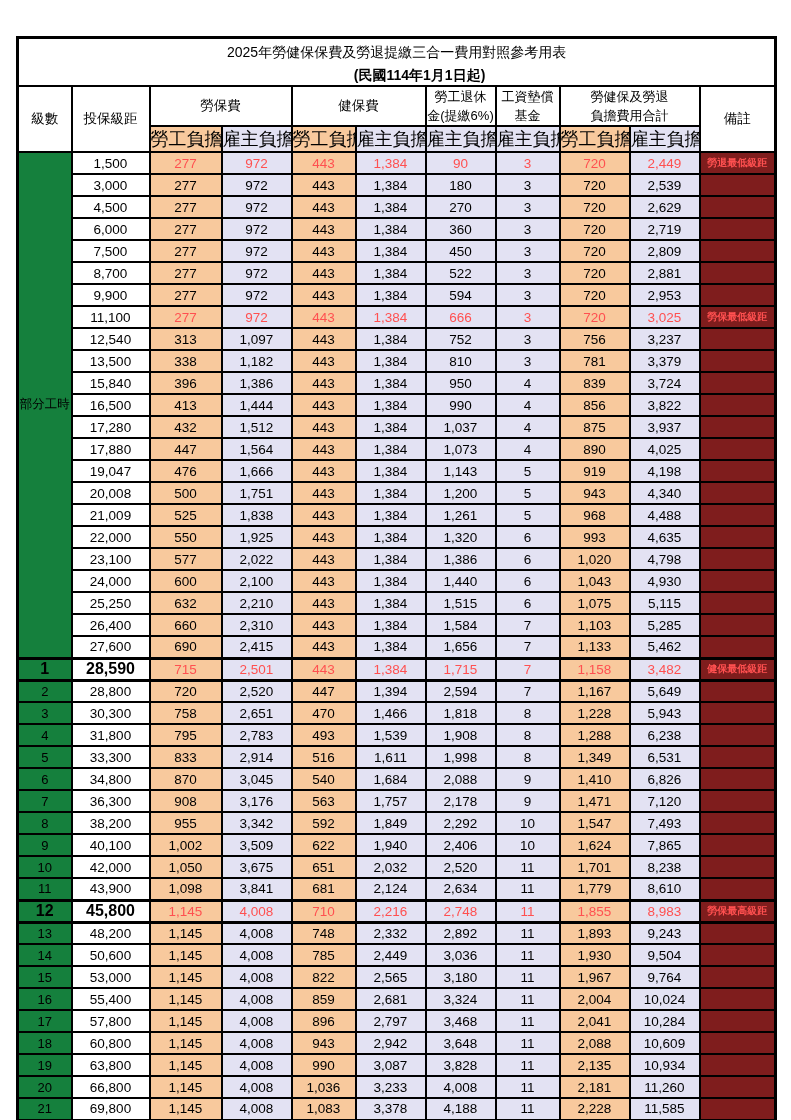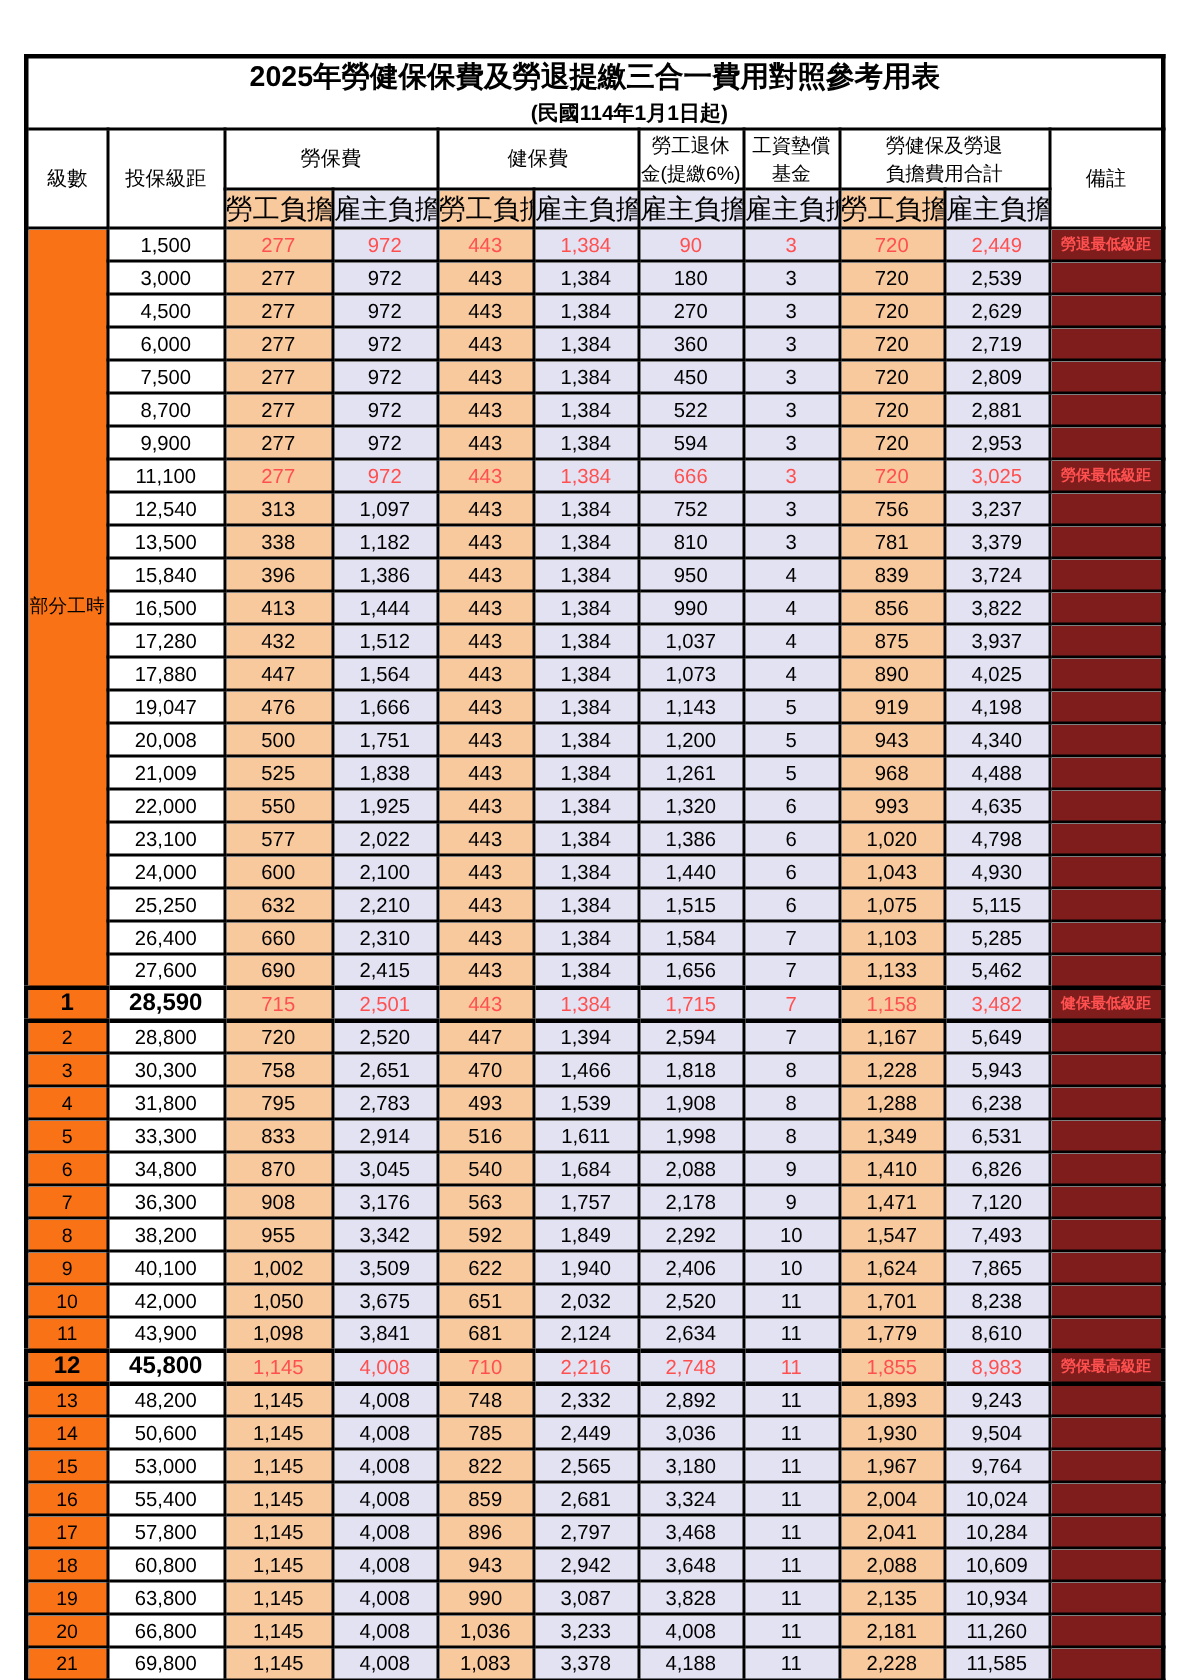--- a/index.html
+++ b/index.html
@@ -20,34 +20,34 @@
     width:758px;margin:36px 0 0 16px;
     border:3px solid #000;
   }
   th,td{
     border:2px solid #000;
     text-align:center;vertical-align:middle;
     padding:0;overflow:hidden;white-space:nowrap;
   }
   
   .title-cell{height:48px;border-bottom:2px solid #000;}
-  .title-line1{font-size:19px;font-weight:bold;line-height:26px;}
+  .title-line1{font-size:14px;font-weight:normal;line-height:26px;}
   .title-line2{font-size:14px;font-weight:bold;line-height:20px;padding-left:46px;}
   
   thead th{font-weight:normal;font-size:13.5px;background:#fff;}
   tr.h1 th{height:40px;}
   tr.h1 .two-line div{line-height:19px;font-size:13px;}
   tr.h2 th{height:20px;font-size:18px;}
   tr.h2 th.emp{background:var(--emp-bg);}
   tr.h2 th.er{background:var(--er-bg);}
   
   tbody td{height:22px;font-size:13.5px;}
   td.emp{background:var(--emp-bg);}
   td.er{background:var(--er-bg);}
-  td.level-cell{font-size:13px;background:#f97316;}
+  td.level-cell{font-size:13px;background:#15803d;}
   td.part-time{font-size:12.5px;letter-spacing:0;}
   td.bracket{font-size:13.5px;background:#fff;}
   td.remark{font-size:10px;font-weight:bold;color:var(--red);background:#7f1d1d;}
   tr.hl-row td.v{color:var(--red);}
   tr.big-row td{border-top-width:3px;border-bottom-width:3px;}
   tr.big-row td.level-cell,tr.big-row td.bracket{font-size:16px;font-weight:bold;}
 </style>
 </head>
 <body>
 

